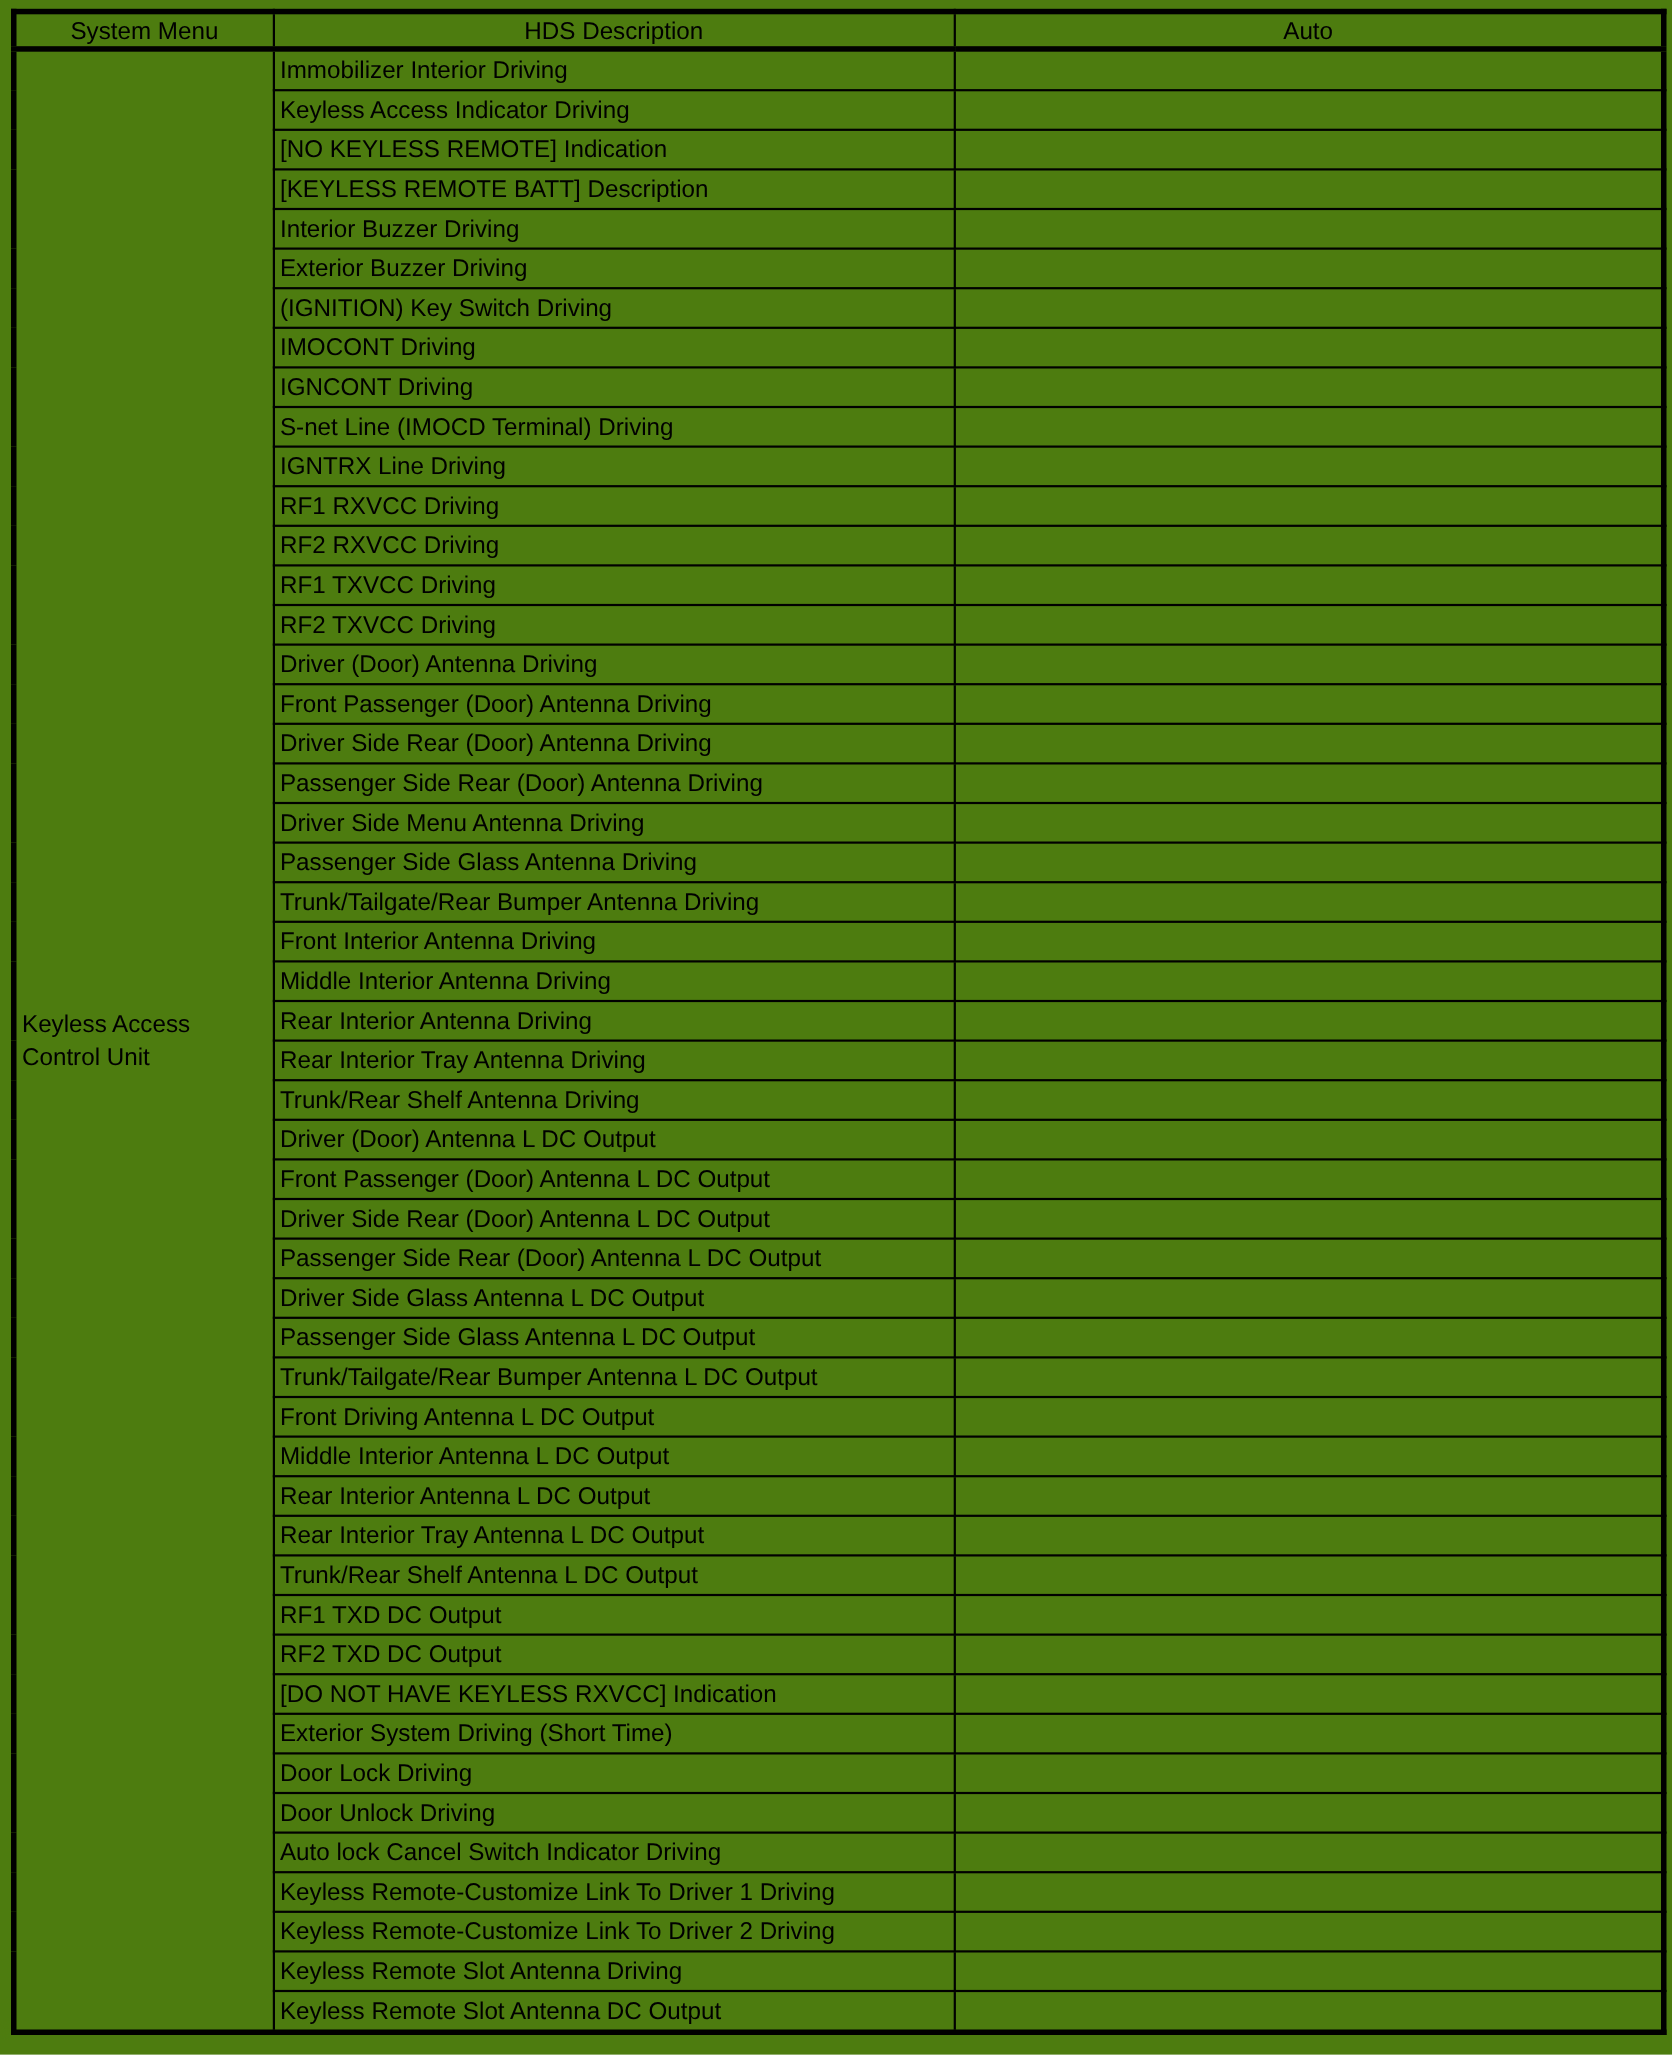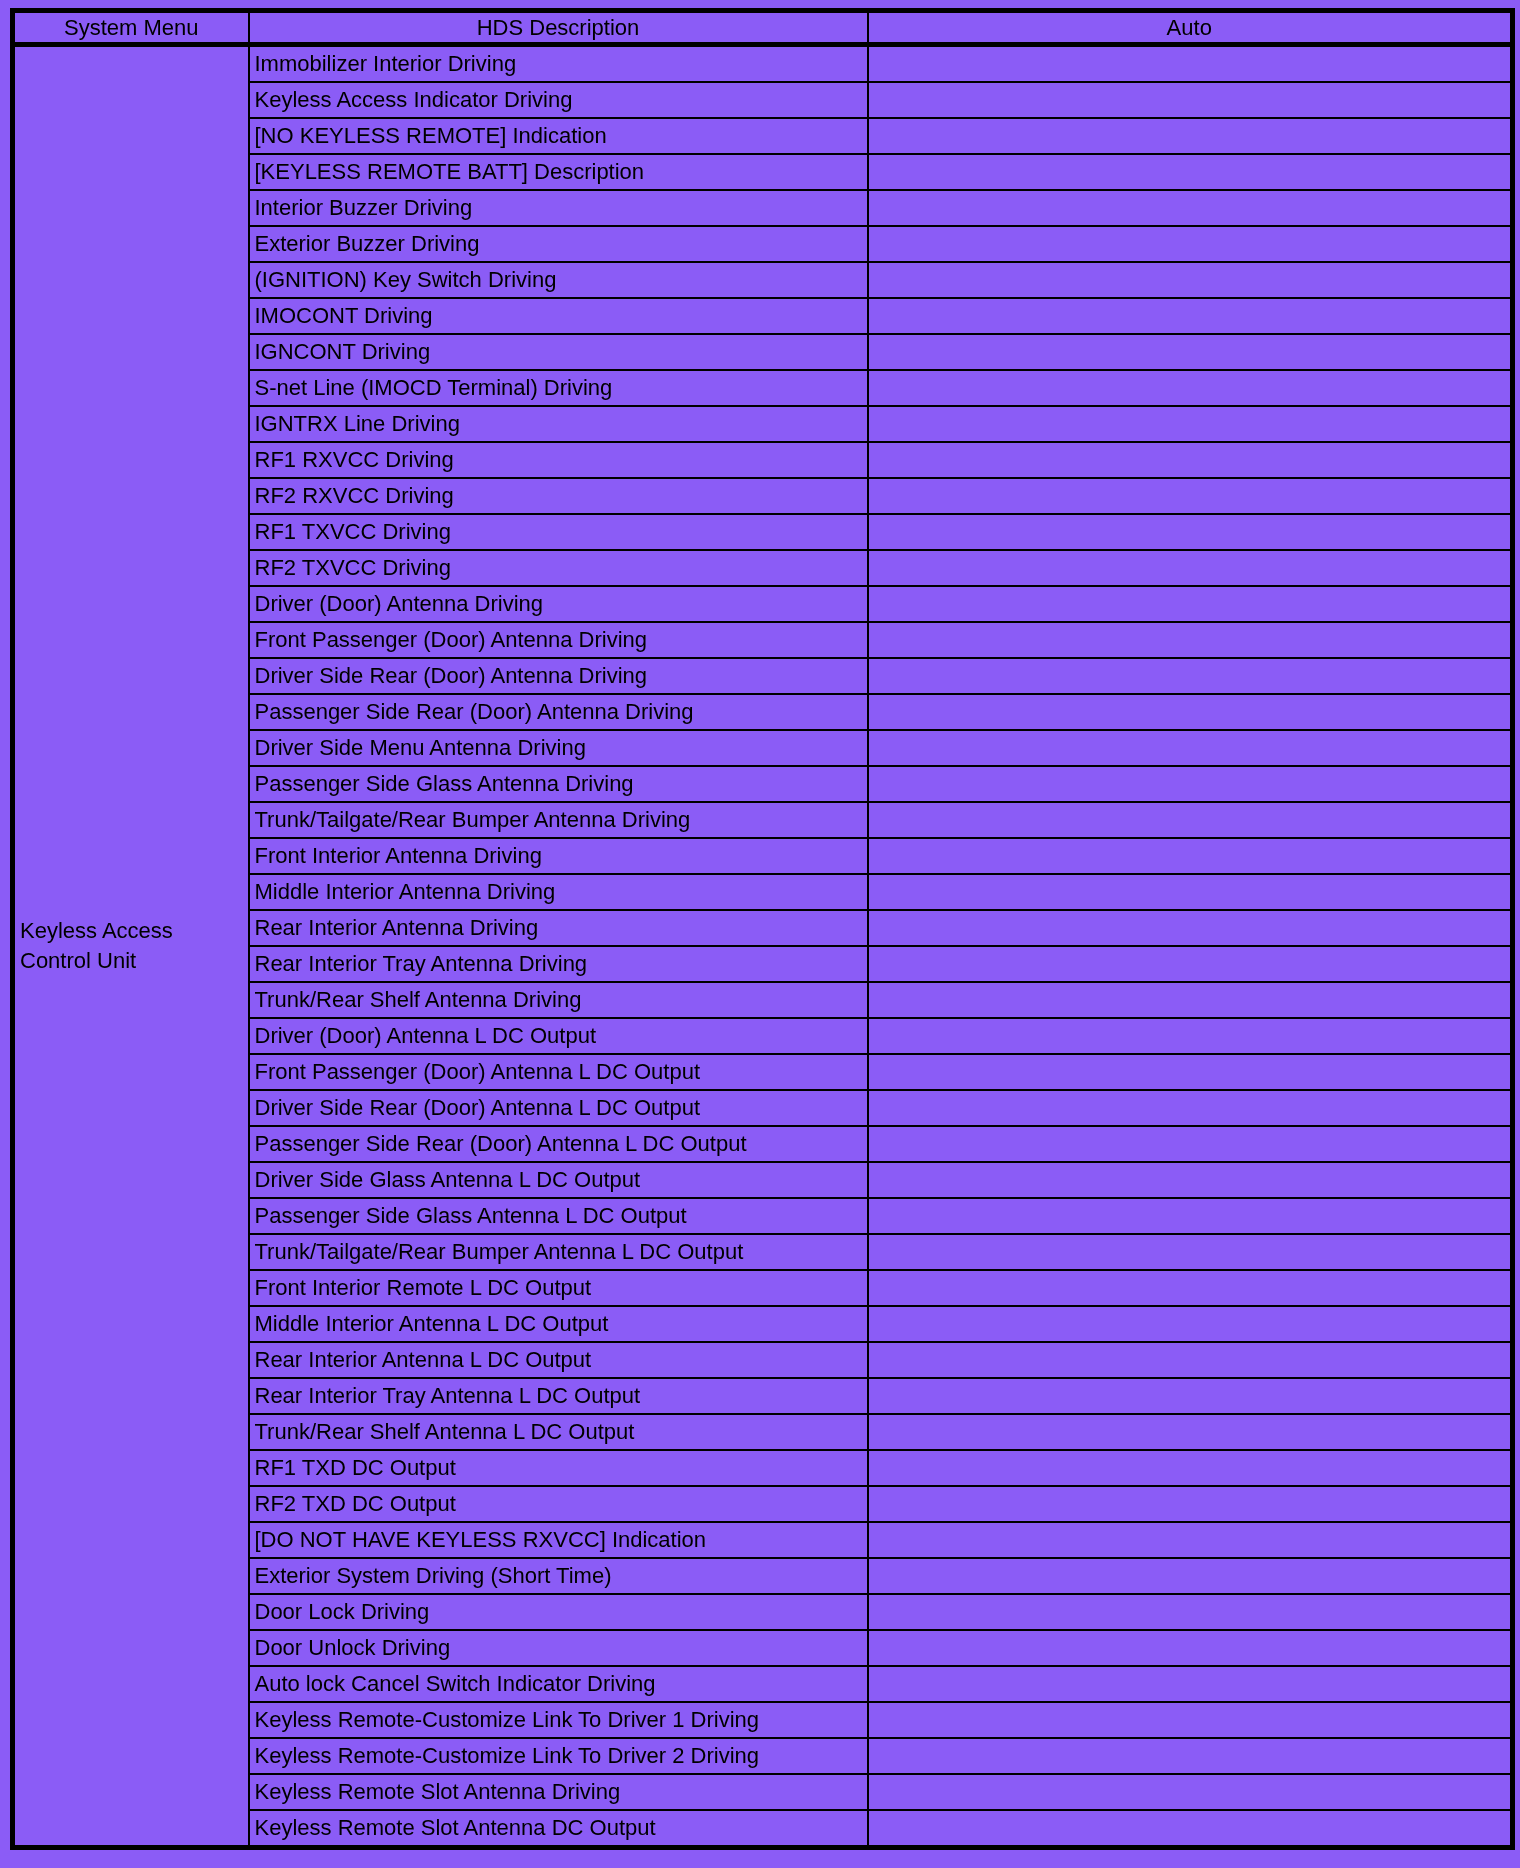--- a/index.html
+++ b/index.html
@@ -1,21 +1,21 @@
 <!DOCTYPE html>
 <html><head>
 <meta charset="utf-8">
 <style>
   * { box-sizing: border-box; }
   html, body { margin: 0; padding: 0; background: #ffffff; }
   .page {
     position: relative;
     width: 1520px;
     height: 1868px;
-    background: #8b5cf6;
+    background: #4d7c0f;
     color: #000000;
     font-family: "Liberation Sans", "DejaVu Sans", sans-serif;
   }
   table.hds {
     position: absolute;
     left: 10px;
     top: 8px;
     width: 1500px;
     border-collapse: collapse;
     table-layout: fixed;
@@ -202,21 +202,21 @@
         </tr>
         <tr>
           <td class="desc-cell">Passenger Side Glass Antenna L DC Output</td>
           <td class="note-cell"></td>
         </tr>
         <tr>
           <td class="desc-cell">Trunk/Tailgate/Rear Bumper Antenna L DC Output</td>
           <td class="note-cell"></td>
         </tr>
         <tr>
-          <td class="desc-cell">Front Interior Remote L DC Output</td>
+          <td class="desc-cell">Front Driving Antenna L DC Output</td>
           <td class="note-cell"></td>
         </tr>
         <tr>
           <td class="desc-cell">Middle Interior Antenna L DC Output</td>
           <td class="note-cell"></td>
         </tr>
         <tr>
           <td class="desc-cell">Rear Interior Antenna L DC Output</td>
           <td class="note-cell"></td>
         </tr>

